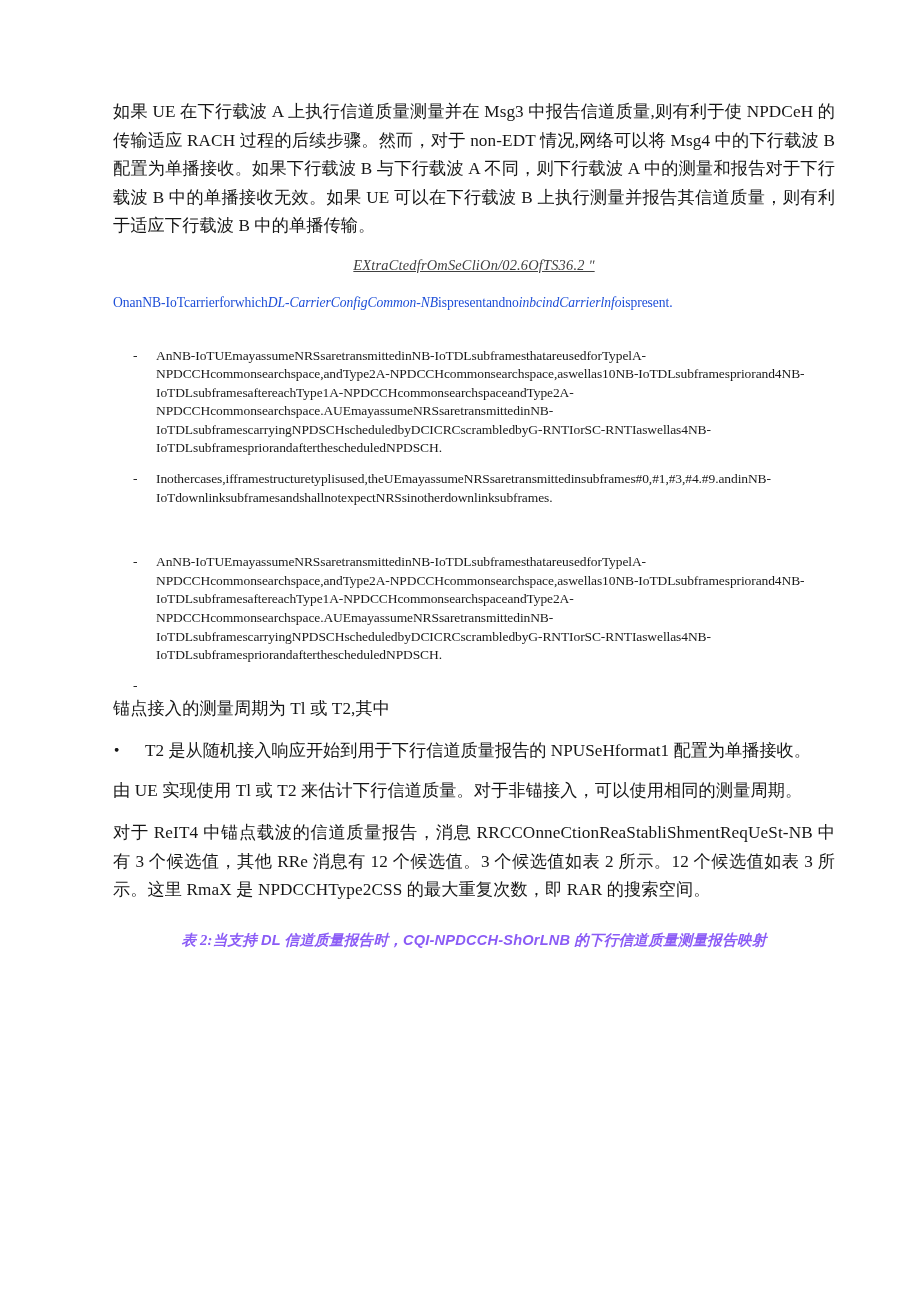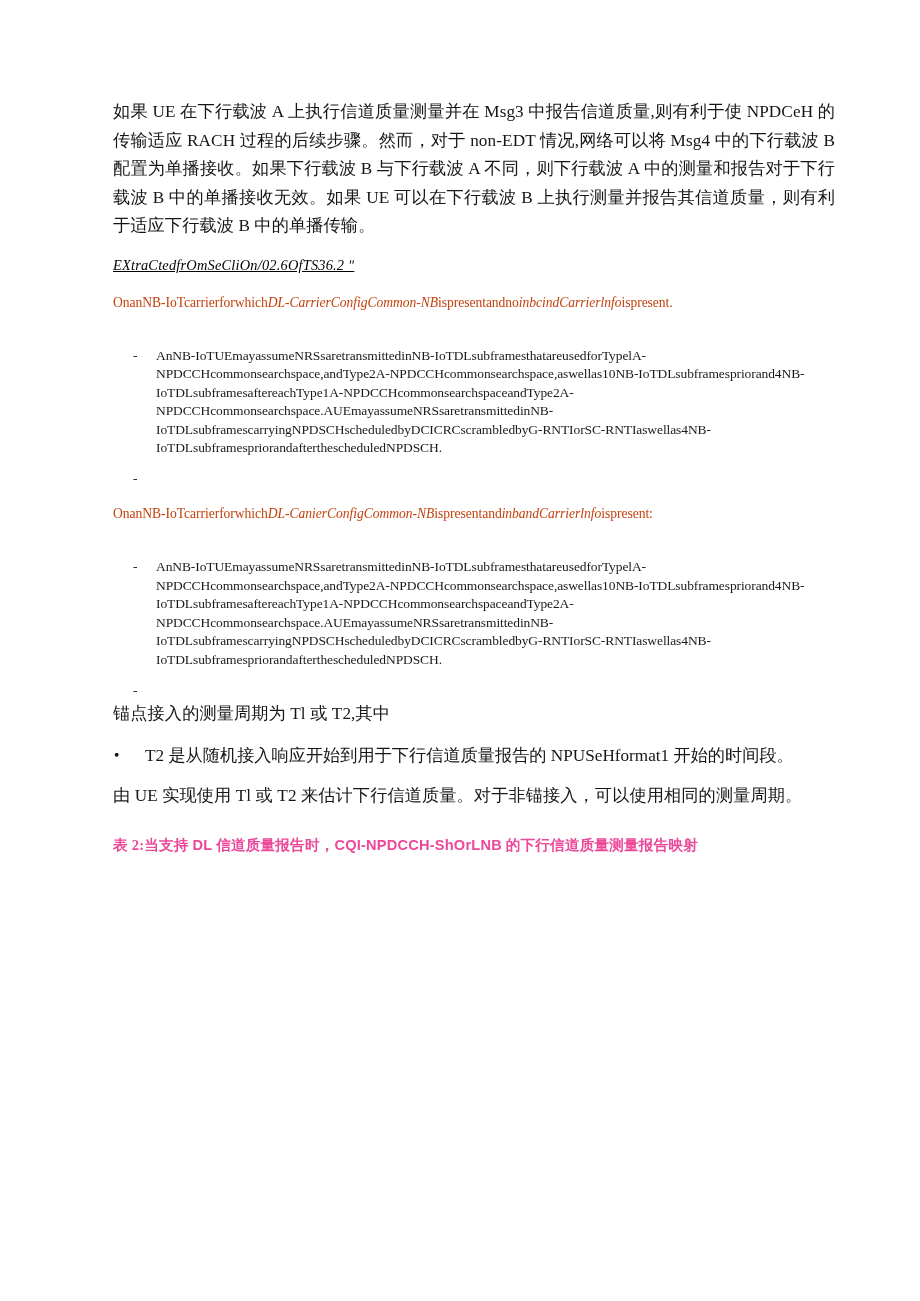--- a/index.html
+++ b/index.html
@@ -44,30 +44,31 @@
   }
 
   
   .extract-heading {
     margin: 14px 0 18px 0;
     font-style: italic;
     font-size: 14.4px;
     line-height: 20px;
     text-decoration: underline;
     letter-spacing: 0.2px;
-    color: #000000;
+    color: #404040;
+    text-align: center;
   }
 
   
   .intro {
     margin: 0 0 10px 0;
     font-size: 13.6px;
     line-height: 20px;
     letter-spacing: -0.05px;
-    color: #c2410c;
+    color: #1d4ed8;
     font-family: Liberation Serif, serif;
   }
   .intro i { font-style: italic; }
 
   
   ul.dash-list {
     list-style: none;
     margin: 34px 0 0 0;
     padding: 0;
   }
@@ -106,64 +107,65 @@
   ul.dot-list > li .dot {
     position: absolute;
     left: 1px;
     top: -1px;
     font-size: 15px;
   }
 
   
   .table-caption {
     margin: 24px 0 0 0;
-    text-align: left;
+    text-align: center;
     font-weight: bold;
     font-size: 14.6px;
     line-height: 22px;
     letter-spacing: 0.2px;
-    color: #ec4899;
+    color: #8b5cf6;
+    font-style: italic;
   }
   .table-caption .latin { font-family: "Liberation Sans", sans-serif; font-weight: bold; }
 </style>
 </head>
 <body>
 
 <div class="page">
   <div class="content">
 
     <p class="cn">如果 UE 在下行载波 A 上执行信道质量测量并在 Msg3 中报告信道质量,则有利于使 NPDCeH 的传输适应 RACH 过程的后续步骤。然而，对于 non-EDT 情况,网络可以将 Msg4 中的下行载波 B 配置为单播接收。如果下行载波 B 与下行载波 A 不同，则下行载波 A 中的测量和报告对于下行载波 B 中的单播接收无效。如果 UE 可以在下行载波 B 上执行测量并报告其信道质量，则有利于适应下行载波 B 中的单播传输。</p>
 
 
     <div class="extract-heading">EXtraCtedfrOmSeCliOn/02.6OfTS36.2 ʺ</div>
 
     <div class="bullet-group">
       <p class="intro"><span>OnanNB-IoTcarrierforwhich</span><i>DL-CarrierConfigCommon-NB</i><span>ispresentandno</span><i>inbcindCarrierlnfo</i><span>ispresent.</span></p>
 
       <ul class="dash-list">
         <li><span class="dash">-</span><span>AnNB-IoTUEmayassumeNRSsaretransmittedinNB-IoTDLsubframesthatareusedforTypelA-NPDCCHcommonsearchspace,andType2A-NPDCCHcommonsearchspace,aswellas10NB-IoTDLsubframespriorand4NB-IoTDLsubframesaftereachType1A-NPDCCHcommonsearchspaceandType2A-NPDCCHcommonsearchspace.AUEmayassumeNRSsaretransmittedinNB-IoTDLsubframescarryingNPDSCHscheduledbyDCICRCscrambledbyG-RNTIorSC-RNTIaswellas4NB-IoTDLsubframespriorandafterthescheduledNPDSCH.</span></li>
-        <li><span class="dash">-</span></li>
+        <li><span class="dash">-</span><span>Inothercases,ifframestructuretyplisused,theUEmayassumeNRSsaretransmittedinsubframes#0,#1,#3,#4.#9.andinNB-IoTdownlinksubframesandshallnotexpectNRSsinotherdownlinksubframes.</span></li>
       </ul>
     </div>
 
     <div class="bullet-group second">
-      <p class="intro"><span>OnanNB-IoTcarrierforwhich</span><i>DL-CanierConfigCommon-NB</i><span>ispresentand</span><i>inbandCarrierlnfo</i><span>ispresent:</span></p>
 
       <ul class="dash-list">
         <li><span class="dash">-</span><span>AnNB-IoTUEmayassumeNRSsaretransmittedinNB-IoTDLsubframesthatareusedforTypelA-NPDCCHcommonsearchspace,andType2A-NPDCCHcommonsearchspace,aswellas10NB-IoTDLsubframespriorand4NB-IoTDLsubframesaftereachType1A-NPDCCHcommonsearchspaceandType2A-NPDCCHcommonsearchspace.AUEmayassumeNRSsaretransmittedinNB-IoTDLsubframescarryingNPDSCHscheduledbyDCICRCscrambledbyG-RNTIorSC-RNTIaswellas4NB-IoTDLsubframespriorandafterthescheduledNPDSCH.</span></li>
         <li><span class="dash">-</span></li>
       </ul>
     </div>
 
     <p class="cn">锚点接入的测量周期为 Tl 或 T2,其中</p>
 
     <ul class="dot-list">
       <li><span class="dot">•</span></li>
-      <li><span class="dot">•</span><span>T2 是从随机接入响应开始到用于下行信道质量报告的 NPUSeHformat1 开始的时间段。</span></li>
+      <li><span class="dot">•</span><span>T2 是从随机接入响应开始到用于下行信道质量报告的 NPUSeHformat1 配置为单播接收。</span></li>
     </ul>
 
     <p class="cn">由 UE 实现使用 Tl 或 T2 来估计下行信道质量。对于非锚接入，可以使用相同的测量周期。</p>
 
+    <p class="cn">对于 ReIT4 中锚点载波的信道质量报告，消息 RRCCOnneCtionReaStabliShmentReqUeSt-NB 中有 3 个候选值，其他 RRe 消息有 12 个候选值。3 个候选值如表 2 所示。12 个候选值如表 3 所示。这里 RmaX 是 NPDCCHType2CSS 的最大重复次数，即 RAR 的搜索空间。</p>
 
     <div class="table-caption"><span>表 2:当支持 </span><span class="latin">DL</span><span> 信道质量报告时，</span><span class="latin">CQI-NPDCCH-ShOrLNB</span><span> 的下行信道质量测量报告映射</span></div>
 
   </div>
 </div>
 
 </body></html>

